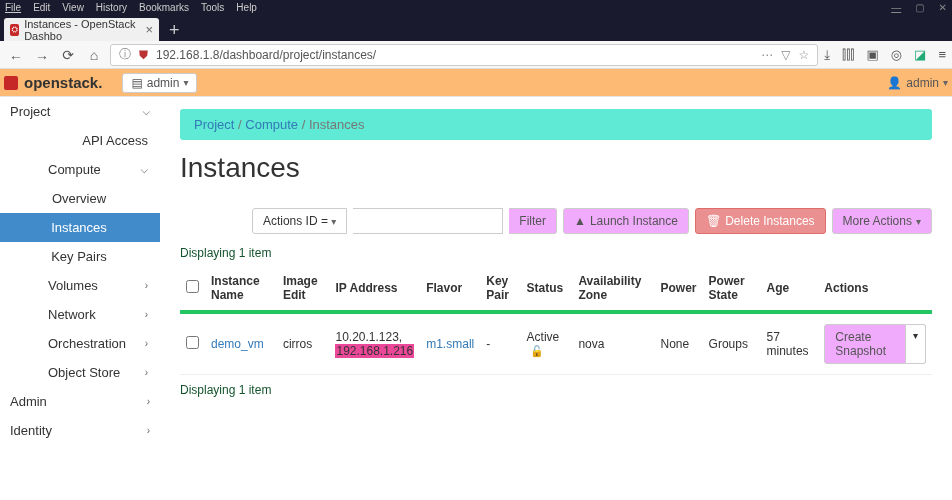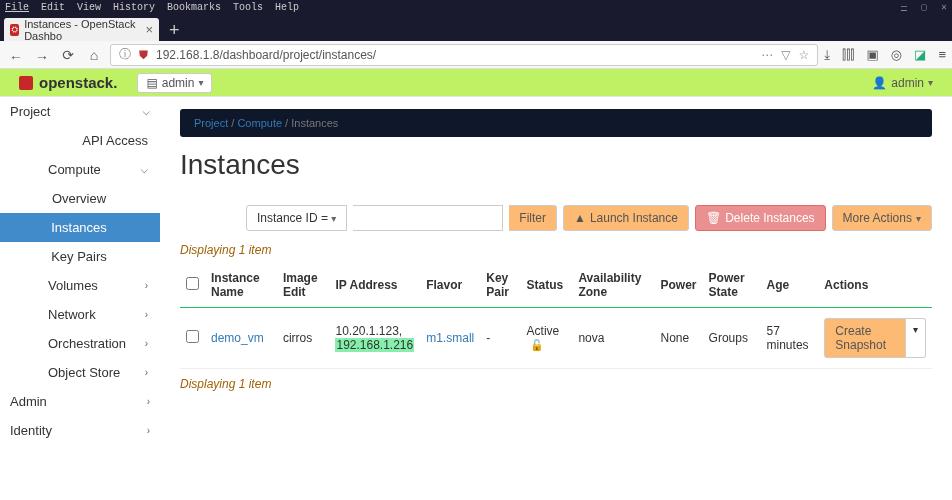--- a/index.html
+++ b/index.html
@@ -1,64 +1,64 @@
 <!DOCTYPE html>
 <html><head>
 <meta charset="utf-8">
 <style>
 * { box-sizing: border-box; margin: 0; padding: 0; }
 body { font-family: "Helvetica Neue", Arial, sans-serif; font-size: 13px; color: #333; background: #fff; width: 952px; }
 .browser-menubar { background: #1a1a2e; color: #ccc; height: 14px; font-size: 10px; padding: 0 5px; display: flex; align-items: center; gap: 12px; }
-.browser-menubar span { cursor: default; font-family: Liberation Mono, monospace; }
+.browser-menubar span { cursor: default; }
 .browser-menubar span:first-child { text-decoration: underline; }
 .win-controls { margin-left: auto; display: flex; gap: 14px; color: #888; }
 .tab-strip { background: #1a1a2e; height: 27px; display: flex; align-items: flex-end; padding-left: 4px; }
 .tab { background: #f0f0f0; height: 23px; width: 155px; border-radius: 3px 3px 0 0; display: flex; align-items: center; padding: 0 6px; font-size: 11px; color: #333; gap: 5px; }
 .tab-favicon { width: 12px; height: 12px; background: #c62828; border-radius: 2px; display: flex; align-items: center; justify-content: center; color: #fff; font-size: 8px; }
 .tab-close { margin-left: auto; color: #666; cursor: pointer; font-size: 13px; }
 .tab-add { color: #ccc; font-size: 18px; padding: 0 10px; cursor: pointer; }
 .nav-bar { background: #f7f7f7; height: 28px; display: flex; align-items: center; padding: 0 6px; gap: 6px; border-bottom: 1px solid #ddd; }
 .nav-btn { width: 20px; height: 20px; display: flex; align-items: center; justify-content: center; color: #555; cursor: pointer; font-size: 14px; }
 .url-bar { flex: 1; height: 22px; background: #fff; border: 1px solid #ccc; border-radius: 3px; display: flex; align-items: center; padding: 0 8px; gap: 8px; font-size: 12px; color: #555; }
 .url-icon { color: #888; }
 .url-text { flex: 1; }
 .right-icons { display: flex; gap: 12px; align-items: center; color: #555; }
 .right-icons span { cursor: pointer; }
-.topbar { background: #bef264; border-bottom: 1px solid #e5e5e5; height: 28px; display: flex; align-items: center; padding: 0 19px; }
+.topbar { background: #fdba74; border-bottom: 1px solid #e5e5e5; height: 28px; display: flex; align-items: center; padding: 0 4px; }
 .brand { display: flex; align-items: center; gap: 6px; }
 .brand-logo { width: 14px; height: 14px; background: #c62828; border-radius: 2px; }
 .brand-text { font-weight: bold; font-size: 15px; color: #333; }
 .domain-dd { margin-left: 20px; background: #fff; border: 1px solid #ccc; border-radius: 3px; padding: 2px 8px; font-size: 12px; color: #555; display: flex; align-items: center; gap: 4px; cursor: pointer; }
 .user-dd { margin-left: auto; font-size: 12px; color: #555; display: flex; align-items: center; gap: 4px; cursor: pointer; }
 .layout { display: flex; min-height: 430px; }
 .sidebar { width: 160px; background: #fff; }
 .side-item { display: flex; align-items: center; height: 29px; padding: 0 10px; color: #333; cursor: pointer; font-size: 13px; }
 .side-item.l1 { justify-content: space-between; }
 .side-item.l2 { justify-content: flex-end; padding-right: 12px; align-items: center; }
 .side-item.l2.expand { justify-content: space-between; padding-left: 48px; }
 .side-item.l3 { justify-content: center; padding-right: 12px; }
 .side-item.active { background: #428bca; color: #fff; }
 .chev { font-size: 10px; color: #666; }
 .main { flex: 1; padding: 12px 20px; }
-.breadcrumb { background: #0f172a; border-radius: 3px; padding: 8px 14px; font-size: 11px; color: #777; margin-bottom: 12px; }
+.breadcrumb { background: #5eead4; border-radius: 3px; padding: 8px 14px; font-size: 13px; color: #777; margin-bottom: 12px; }
 .breadcrumb a { color: #337ab7; text-decoration: none; }
 .page-title { font-size: 28px; font-weight: normal; color: #333; margin-bottom: 24px; }
 .action-row { display: flex; justify-content: flex-end; gap: 6px; margin-bottom: 12px; align-items: center; }
-.btn { border: 1px solid #ccc; background: #fdba74; border-radius: 3px; padding: 5px 10px; font-size: 12px; color: #555; cursor: pointer; display: inline-flex; align-items: center; gap: 4px; }
+.btn { border: 1px solid #ccc; background: #f0abfc; border-radius: 3px; padding: 5px 10px; font-size: 12px; color: #555; cursor: pointer; display: inline-flex; align-items: center; gap: 4px; }
 .btn.danger { background: #e77d7d; border-color: #d9534f; color: #fff; }
 .btn.danger.disabled { opacity: 0.85; }
 .filter-select { border: 1px solid #ccc; background: #fff; border-radius: 3px 0 0 3px; padding: 5px 10px; font-size: 12px; }
 .filter-input { border: 1px solid #ccc; border-left: none; background: #fff; padding: 5px 8px; width: 150px; font-size: 12px; }
 .filter-btn { border-radius: 0 3px 3px 0; border-left: none; }
-.count-text { font-size: 12px; color: #a16207; margin-bottom: 6px; font-style: italic; }
+.count-text { font-size: 12px; color: #14532d; margin-bottom: 6px; }
 table { width: 100%; border-collapse: collapse; font-size: 12px; }
-th { text-align: left; font-weight: bold; padding: 8px 6px; border-bottom: 1px solid #22c55e; color: #333; vertical-align: middle; }
+th { text-align: left; font-weight: bold; padding: 8px 6px; border-bottom: 4px solid #22c55e; color: #333; vertical-align: middle; }
 td { padding: 10px 6px; border-bottom: 1px solid #eee; vertical-align: middle; }
 td a { color: #337ab7; text-decoration: none; }
-.hl { background: #86efac; padding: 0 1px; }
+.hl { background: #ec4899; padding: 0 1px; }
 .action-split { display: inline-flex; }
 .action-split .btn { border-radius: 3px 0 0 3px; }
 .action-split .caret { border: 1px solid #ccc; border-left: none; background: #fff; border-radius: 0 3px 3px 0; padding: 5px 7px; font-size: 10px; cursor: pointer; }
 input[type=checkbox] { cursor: pointer; }
 .lock-ico { color: #bbb; font-size: 11px; margin-left: 4px; }
 </style>
 </head>
 <body>
 
 <div class="browser-menubar">
@@ -176,21 +176,21 @@
   <div class="main">
     <div class="breadcrumb">
       <a>Project</a> /
       <a>Compute</a> /
       <span>Instances</span>
     </div>
 
     <h1 class="page-title">Instances</h1>
 
     <div class="action-row">
-      <span class="filter-select"><span>Instance ID =</span> <span class="chev">▾</span></span>
+      <span class="filter-select"><span>Actions ID =</span> <span class="chev">▾</span></span>
       <input class="filter-input" type="text" style="">
       <span class="btn filter-btn">Filter</span>
       <span class="btn">
           <span>▲</span>
           <span>Launch Instance</span>
         </span>
       <span class="btn danger disabled">
           <span>🗑</span>
           <span>Delete Instances</span>
         </span>

